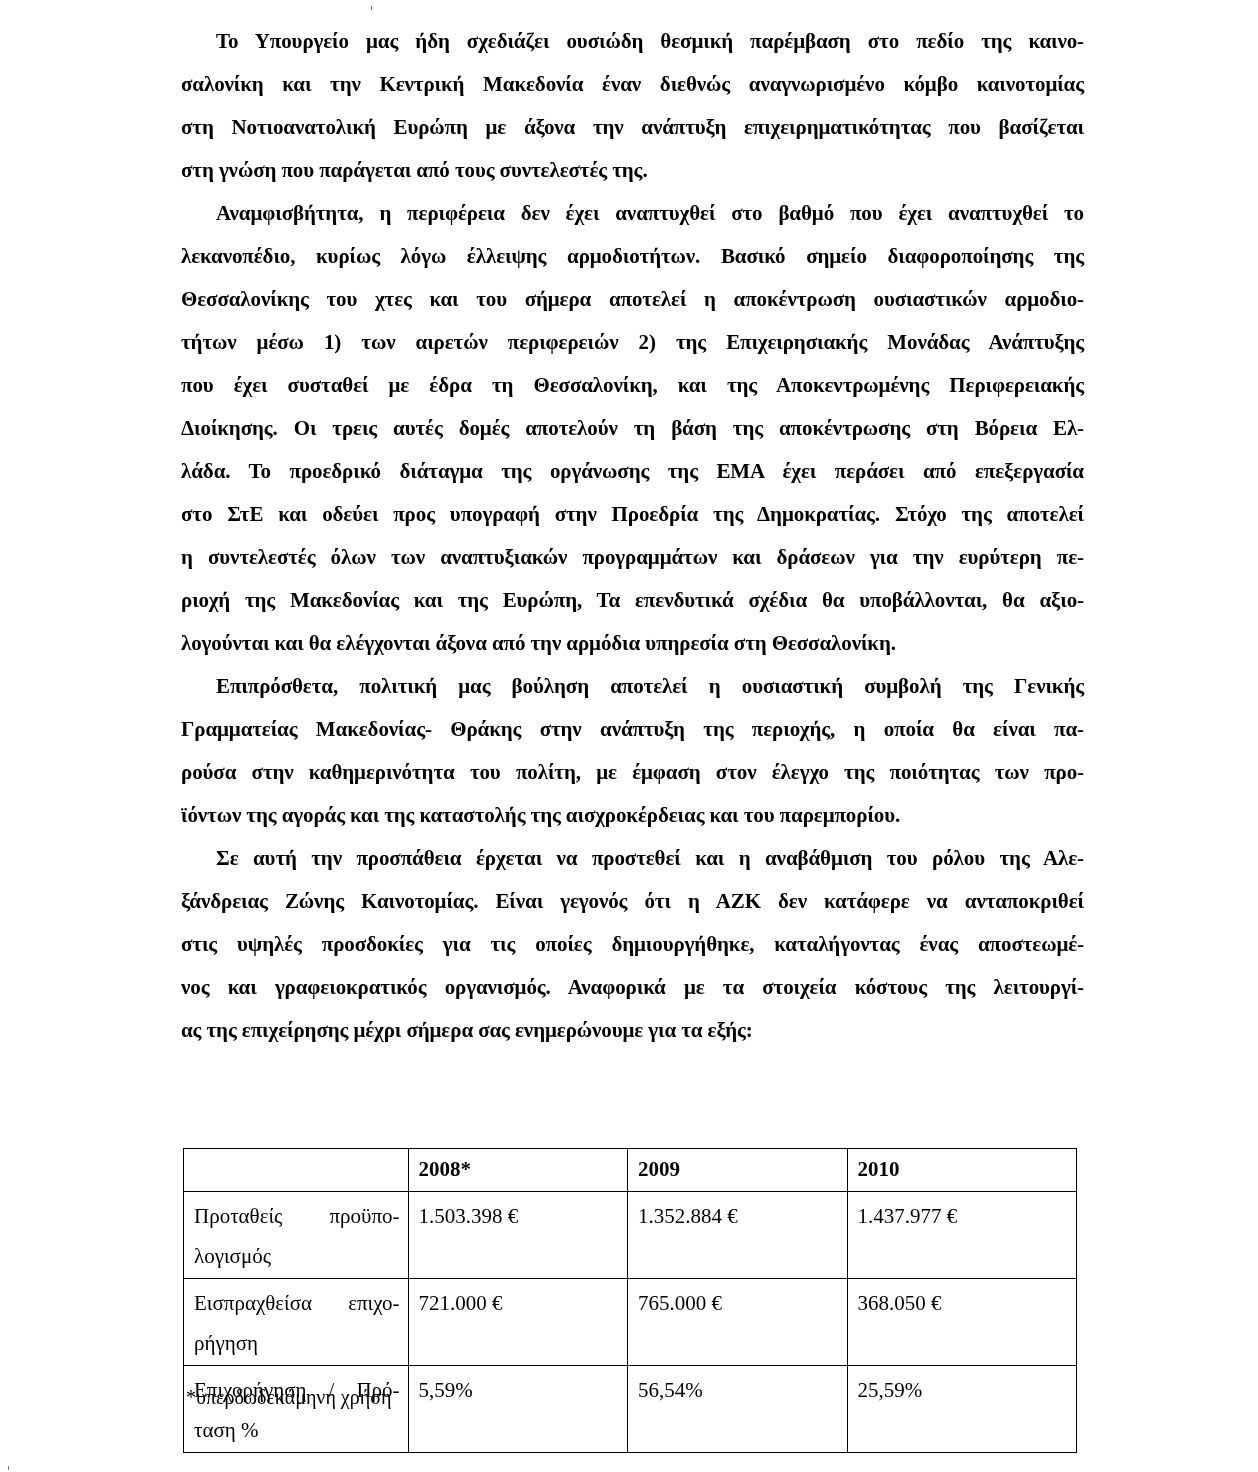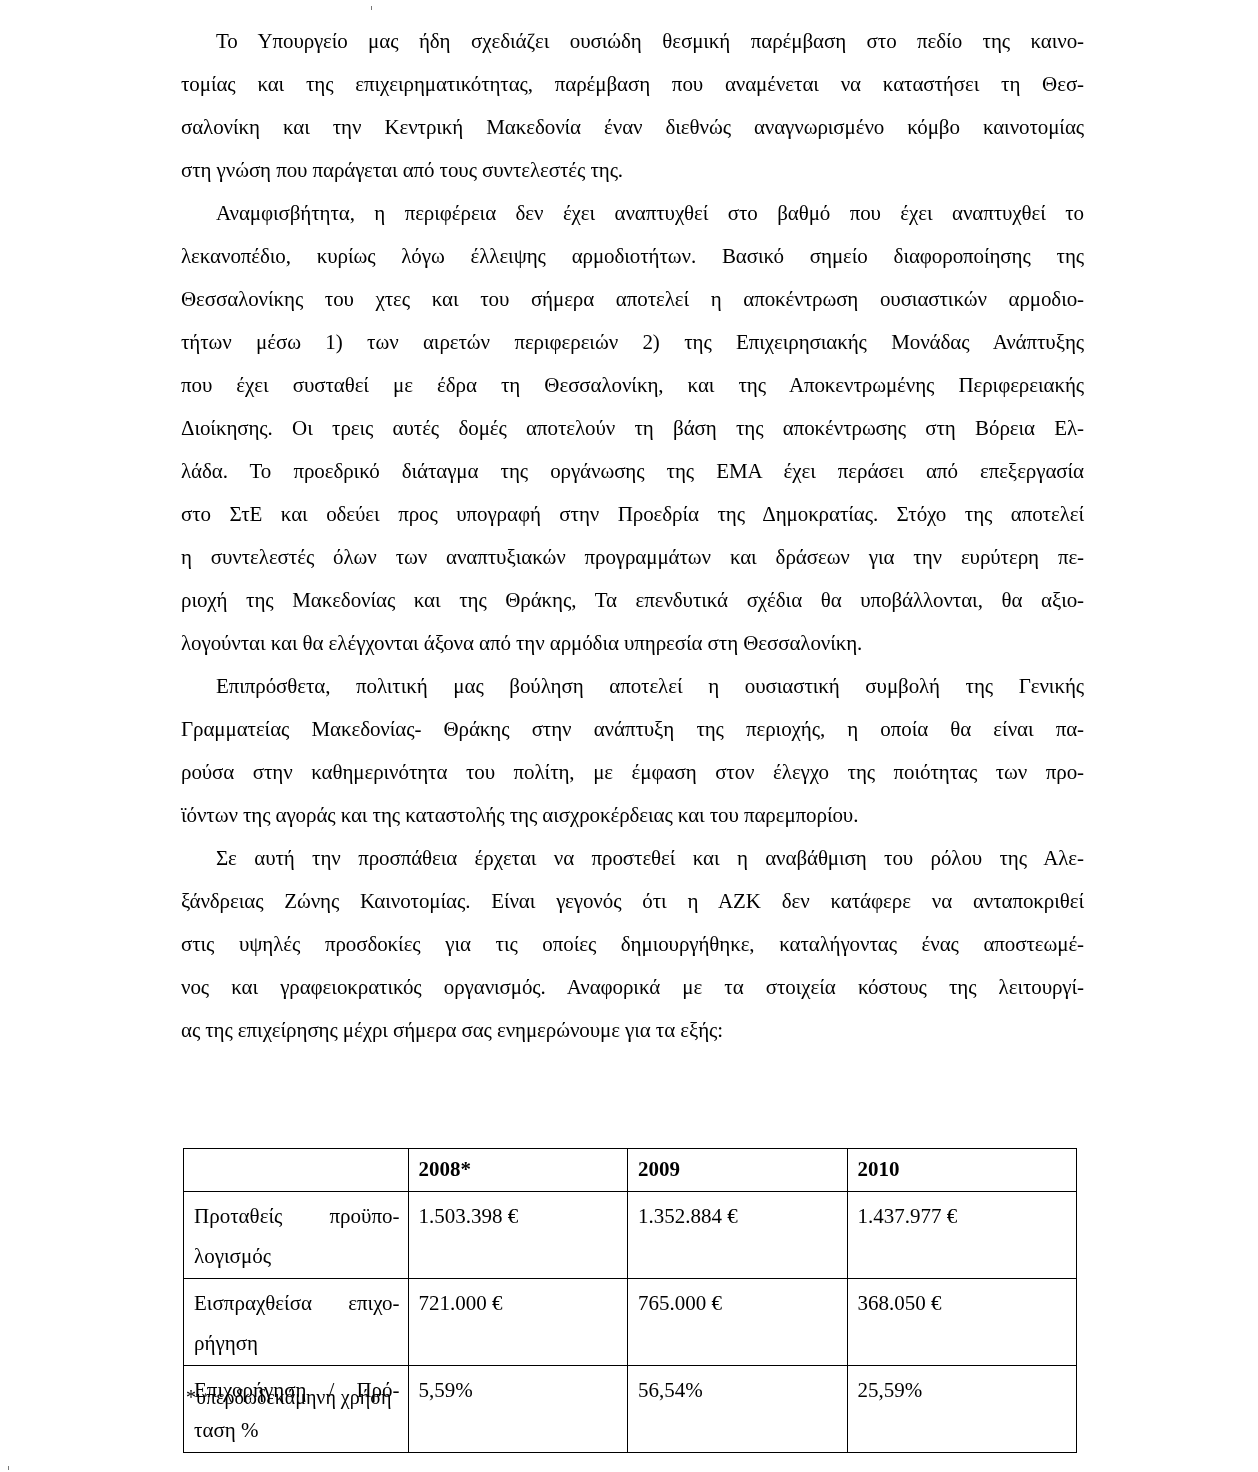--- a/index.html
+++ b/index.html
@@ -12,21 +12,21 @@
       position: absolute; left: 181px; top: 20px; width: 903px;
     }
     .para {
       font-size: 21px;
       line-height: 43px;
       text-align: justify;
       text-indent: 35px;
       margin: 0 0 0 0;
       letter-spacing: -0.1px;
     }
-    .para .line { display: block; text-align: justify; text-align-last: justify; }
+    .para .line { display: block; text-align: justify; text-align-last: justify; font-weight: bold; }
     .para .line.last { text-align-last: left; }
     .para .line.first { text-indent: 35px; }
     .para .line { text-indent: 0; }
     .para .line.first { text-indent: 35px; }
     table.costs {
       position: absolute; left: 183px; top: 1148px;
       border-collapse: collapse;
       width: 894px;
       font-size: 21px;
     }
@@ -52,35 +52,35 @@
       font-size: 20px; line-height: 26px;
     }
     .speck { position: absolute; width: 1px; height: 4px; background: #777; }
   </style>
 </head>
 <body>
 
 <div class="page">
   <p class="para" style="margin-top:0;">
     <span class="line first">Το Υπουργείο μας ήδη σχεδιάζει ουσιώδη θεσμική παρέμβαση στο πεδίο της καινο-</span>
-    <span class="line">τομίας και της επιχειρηματικότητας, παρέμβαση που αναμένεται να καταστήσει τη Θεσ-</span>
     <span class="line">σαλονίκη και την Κεντρική Μακεδονία έναν διεθνώς αναγνωρισμένο κόμβο καινοτομίας</span>
+    <span class="line">στη Νοτιοανατολική Ευρώπη με άξονα την ανάπτυξη επιχειρηματικότητας που βασίζεται</span>
     <span class="line last">στη γνώση που παράγεται από τους συντελεστές της.</span>
   </p>
   <p class="para" style="margin-top:0;">
     <span class="line first">Αναμφισβήτητα, η περιφέρεια δεν έχει αναπτυχθεί στο βαθμό που έχει αναπτυχθεί το</span>
     <span class="line">λεκανοπέδιο, κυρίως λόγω έλλειψης αρμοδιοτήτων. Βασικό σημείο διαφοροποίησης της</span>
     <span class="line">Θεσσαλονίκης του χτες και του σήμερα αποτελεί η αποκέντρωση ουσιαστικών αρμοδιο-</span>
     <span class="line">τήτων μέσω 1) των αιρετών περιφερειών 2) της Επιχειρησιακής Μονάδας Ανάπτυξης</span>
     <span class="line">που έχει συσταθεί με έδρα τη Θεσσαλονίκη, και της Αποκεντρωμένης Περιφερειακής</span>
     <span class="line">Διοίκησης. Οι τρεις αυτές δομές αποτελούν τη βάση της αποκέντρωσης στη Βόρεια Ελ-</span>
     <span class="line">λάδα. Το προεδρικό διάταγμα της οργάνωσης της ΕΜΑ έχει περάσει από επεξεργασία</span>
     <span class="line">στο ΣτΕ και οδεύει προς υπογραφή στην Προεδρία της Δημοκρατίας. Στόχο της αποτελεί</span>
     <span class="line">η συντελεστές όλων των αναπτυξιακών προγραμμάτων και δράσεων για την ευρύτερη πε-</span>
-    <span class="line">ριοχή της Μακεδονίας και της Θράκης, Τα επενδυτικά σχέδια θα υποβάλλονται, θα αξιο-</span>
+    <span class="line">ριοχή της Μακεδονίας και της Ευρώπη, Τα επενδυτικά σχέδια θα υποβάλλονται, θα αξιο-</span>
     <span class="line last">λογούνται και θα ελέγχονται άξονα από την αρμόδια υπηρεσία στη Θεσσαλονίκη.</span>
   </p>
   <p class="para" style="margin-top:0;">
     <span class="line first">Επιπρόσθετα, πολιτική μας βούληση αποτελεί η ουσιαστική συμβολή της Γενικής</span>
     <span class="line">Γραμματείας Μακεδονίας- Θράκης στην ανάπτυξη της περιοχής, η οποία θα είναι πα-</span>
     <span class="line">ρούσα στην καθημερινότητα του πολίτη, με έμφαση στον έλεγχο της ποιότητας των προ-</span>
     <span class="line last">ϊόντων της αγοράς και της καταστολής της αισχροκέρδειας και του παρεμπορίου.</span>
   </p>
   <p class="para" style="margin-top:0;">
     <span class="line first">Σε αυτή την προσπάθεια έρχεται να προστεθεί και η αναβάθμιση του ρόλου της Αλε-</span>

